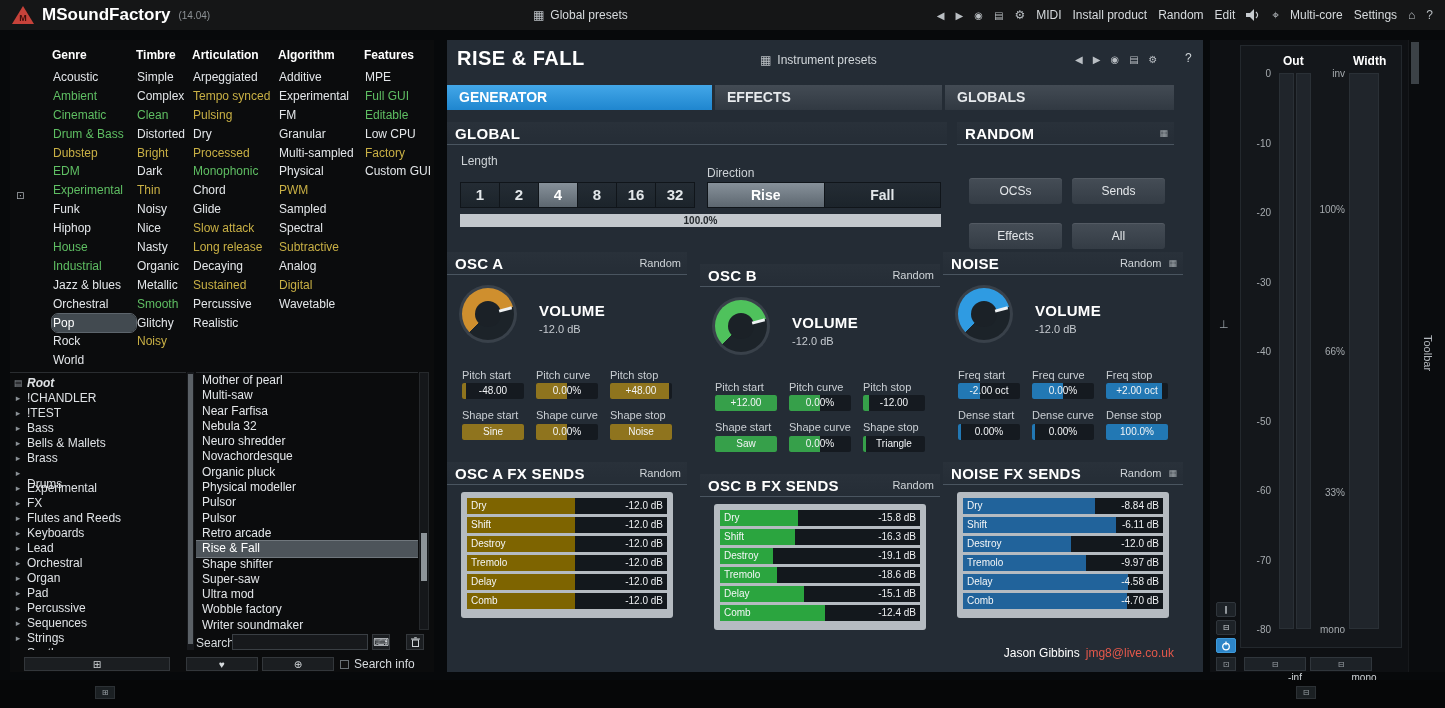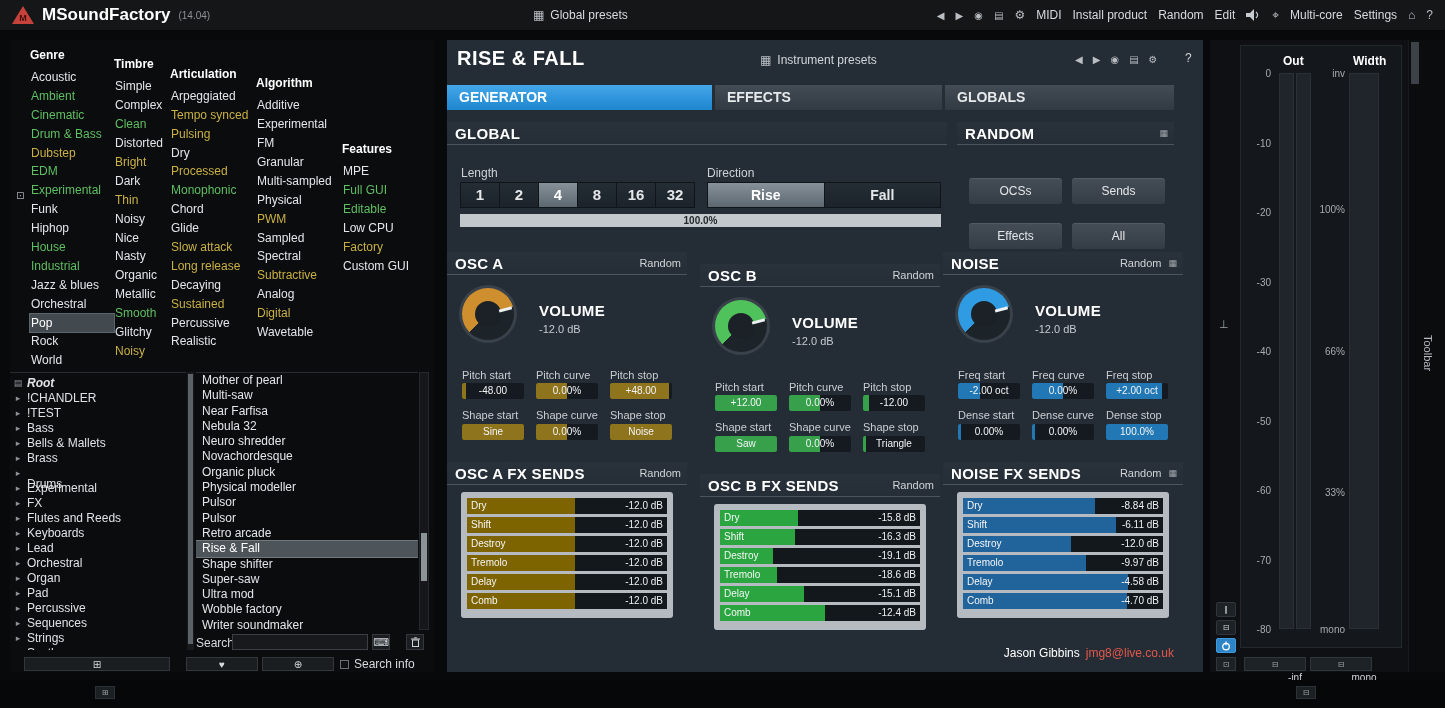--- a/index.html
+++ b/index.html
@@ -14,27 +14,27 @@
 .app-title{font-size:17px;font-weight:bold;color:#fff;white-space:nowrap;}
 .app-version{font-size:10px;color:#8d9296;}
 .topbar-center{position:absolute;left:533px;display:flex;gap:6px;align-items:center;font-size:12px;color:#d6dadd;}
 .topbar-right{margin-left:auto;display:flex;align-items:center;gap:11px;font-size:12px;color:#d6dadd;white-space:nowrap;}
 .tb-icon{color:#b9bec2;font-size:10px;}
 .tb-icon.big{font-size:12px;}
 
 
 .left-panel{position:absolute;left:10px;top:40px;width:424px;height:632px;background:#0b0c0d;}
 .tag-strip-icon{position:absolute;left:6px;top:150px;font-size:10px;color:#a7acb0;}
-.tag-table{position:absolute;left:20px;top:8px;display:flex;align-items:center;}
+.tag-table{position:absolute;left:42px;top:8px;display:flex;}
 .tag-col1{width:84px;}.tag-col2{width:56px;}.tag-col3{width:86px;}.tag-col4{width:86px;}.tag-col5{width:72px;}
 .tag-head{font-weight:bold;font-size:12px;height:20px;color:#fff;}
 .tag-item{font-size:12px;height:18.9px;line-height:18.9px;color:#e3e6e9;white-space:nowrap;padding-left:1px;}
 .state-g{color:#5fbf63;}
 .state-y{color:#c9b045;}
-.tag-selected{background:#424a50;outline:1px solid #5d656c;color:#fff;}
+.tag-selected{background:#424a50;outline:1px solid #5d656c;color:#fff;border-radius:6px;}
 .tree{position:absolute;left:0;top:332px;width:176px;height:278px;border-top:1px solid #2a2d30;overflow:hidden;background:#0b0c0d;padding-top:2px;}
 .tree-row{display:flex;align-items:center;height:15px;font-size:12px;color:#dfe2e5;padding-left:3px;gap:4px;white-space:nowrap;}
 .tree-arrow{color:#8b9196;font-size:9px;width:10px;flex:0 0 auto;text-align:center;}
 .tree-row.root .tree-label{font-style:italic;font-weight:bold;}
 .tree-vscroll{position:absolute;left:177px;top:332px;width:7px;height:278px;background:#17191c;}
 .tree-vthumb{position:absolute;left:1px;top:2px;width:5px;height:270px;background:#5b6166;}
 .preset-list{position:absolute;left:186px;top:332px;width:222px;height:258px;overflow:hidden;border-top:1px solid #2a2d30;}
 .preset-row{height:15.3px;line-height:15.3px;font-size:12px;color:#e3e6e9;padding-left:6px;white-space:nowrap;}
 .preset-row.selected{background:#4d545a;color:#fff;outline:1px solid #70777d;}
 .preset-scroll{position:absolute;left:409px;top:332px;width:10px;height:258px;background:#15171a;border:1px solid #26292c;}
@@ -385,21 +385,21 @@
     <div class="tabs" id="tabs">
         <div class="tab active">GENERATOR</div>
         <div class="tab">EFFECTS</div>
         <div class="tab">GLOBALS</div>
       </div>
 
     <div class="sec global-sec">
       <div class="sec-head">
         <span class="sec-title">GLOBAL</span>
       </div>
-      <span class="fld-label" style="left:14px;top:44px;">Length</span>
+      <span class="fld-label" style="left:14px;top:32px;">Length</span>
       <span class="fld-label" style="left:260px;top:44px;">Direction</span>
       <div class="len-group" id="length-group">
           <div class="len-cell">1</div>
           <div class="len-cell">2</div>
           <div class="len-cell selected">4</div>
           <div class="len-cell">8</div>
           <div class="len-cell">16</div>
           <div class="len-cell">32</div>
         </div>
       <div class="dir-group" id="direction-group">

